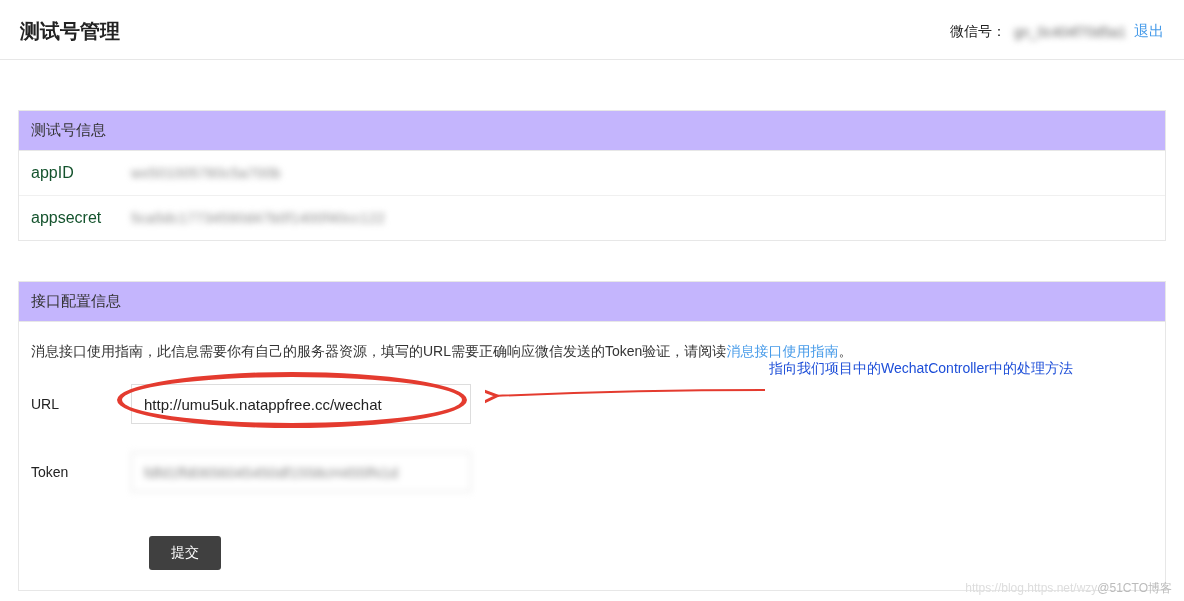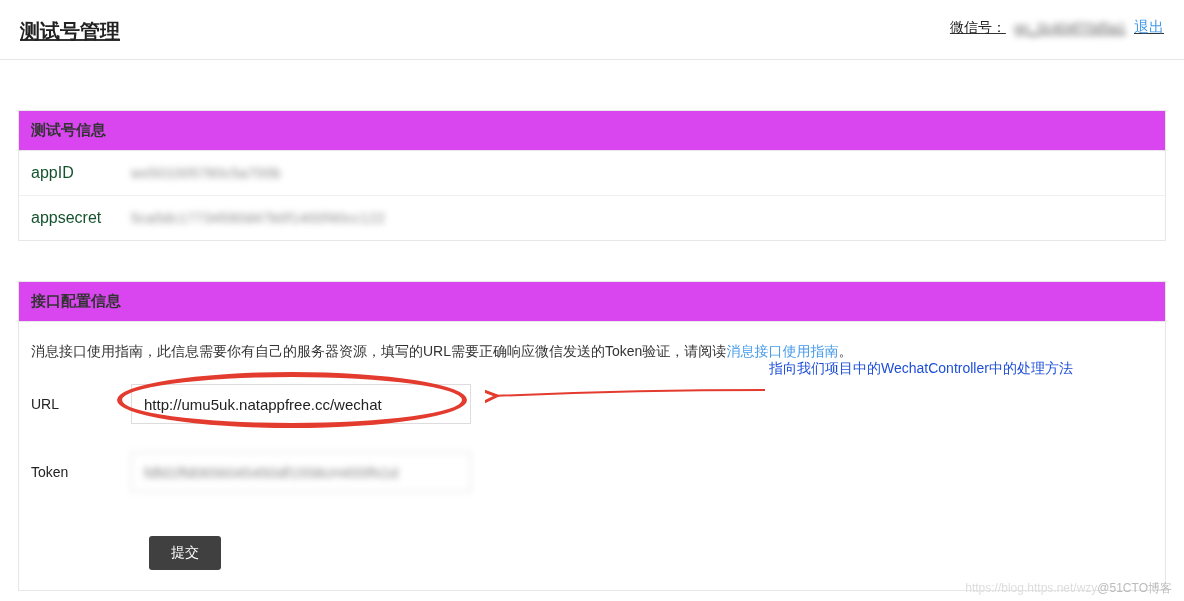--- a/index.html
+++ b/index.html
@@ -1,23 +1,23 @@
 <!DOCTYPE html>
 <html><head>
   <meta charset="utf-8">
   <style>
     * { margin: 0; padding: 0; box-sizing: border-box; }
     body { font-family: "Microsoft YaHei", Arial, sans-serif; background: #fff; color: #333; font-size: 14px; width: 1184px; }
-    .header { display: flex; justify-content: space-between; align-items: flex-start; padding: 18px 20px 14px; border-bottom: 1px solid #e7e7e7; text-decoration: underline; }
+    .header { display: flex; justify-content: space-between; align-items: center; padding: 18px 20px 14px; border-bottom: 1px solid #e7e7e7; }
     .page-title { font-size: 20px; font-weight: bold; color: #222; }
     .header-right { display: flex; align-items: center; gap: 8px; font-size: 14px; color: #222; }
     .wechat-id { filter: blur(3px); color: #666; }
     .logout-link { color: #459ae9; cursor: pointer; font-size: 15px; }
     .section { margin: 50px 18px 0; border: 1px solid #e7e7e7; }
-    .section-header { background: #d946ef; padding: 10px 12px; font-weight: bold; font-size: 15px; border-bottom: 1px solid #e7e7e7; }
+    .section-header { background: #c4b5fd; padding: 10px 12px; font-weight: normal; font-size: 15px; border-bottom: 1px solid #e7e7e7; }
     .info-row { display: flex; padding: 13px 12px; align-items: center; }
     .info-row + .info-row { border-top: 1px solid #f0f0f0; }
     .info-label { width: 100px; font-size: 16px; color: #14532d; }
     .info-value { filter: blur(3px); color: #888; font-size: 14px; letter-spacing: 0.5px; }
     .section2 { margin-top: 40px; }
     .desc-row { padding: 18px 12px 8px; font-size: 14px; line-height: 1.6; }
     .guide-link { color: #459ae9; cursor: pointer; }
     .form-row { display: flex; align-items: center; padding: 14px 12px; position: relative; }
     .form-label { width: 100px; font-size: 14px; color: #222; }
     .form-input { width: 340px; height: 40px; border: 1px solid #ddd; padding: 0 12px; font-size: 15px; color: #222; outline: none; }

